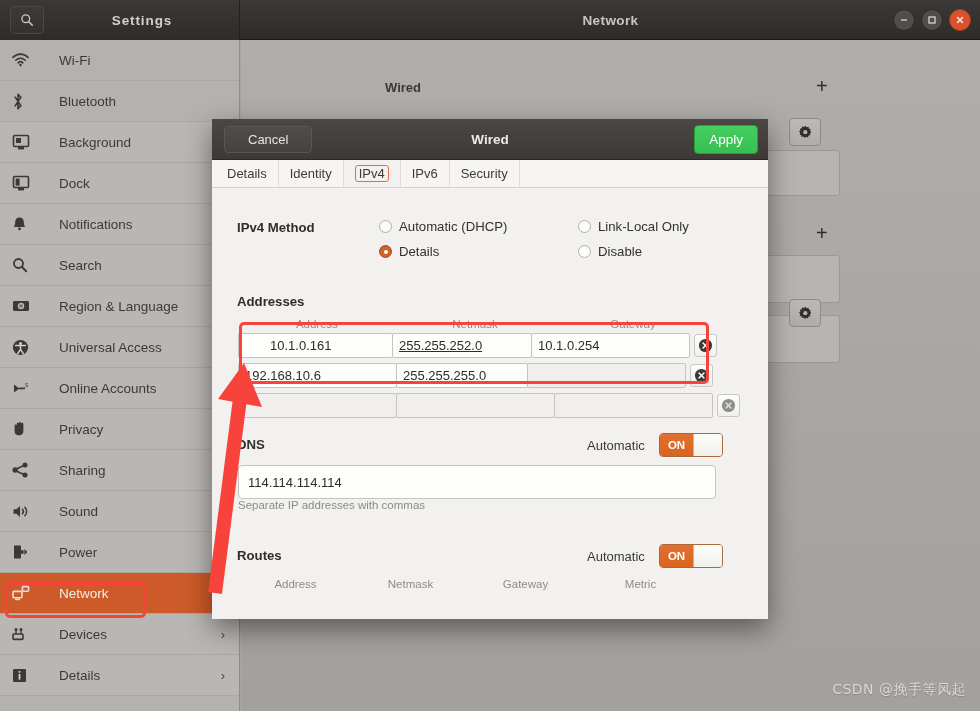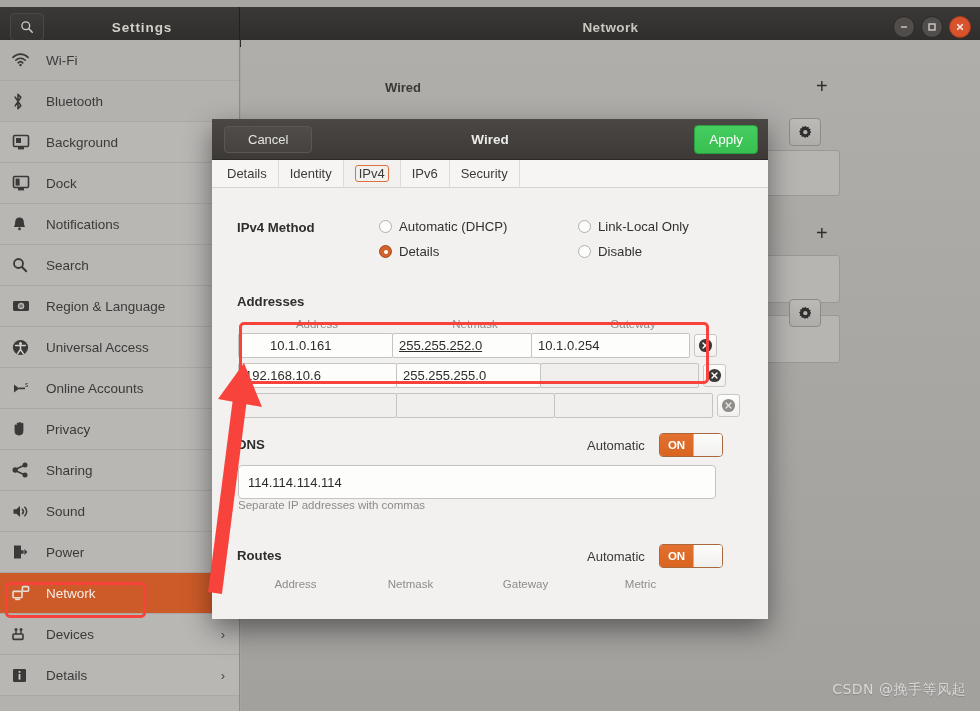--- a/index.html
+++ b/index.html
@@ -6,21 +6,21 @@
   html, body {
     width: 980px; height: 711px;
     font-family: "Liberation Sans", sans-serif;
     overflow: hidden;
     background: #a7a6a3;
   }
   #root { position: relative; width: 980px; height: 711px; }
 
   
   .titlebar {
-    position: absolute; left: 0; top: 7px; width: 980px; height: 40px;
+    position: absolute; left: 0; top: 0; width: 980px; height: 40px;
     background: linear-gradient(to bottom, #3b3937, #2e2c2a);
     border-bottom: 1px solid #1e1c1b;
   }
   .tb-left {
     position: absolute; left: 0; top: 0; width: 240px; height: 40px;
     background: linear-gradient(to bottom, #3b3937, #2e2c2a);
     border-right: 1px solid #232120;
   }
   .search-btn {
     position: absolute; left: 10px; top: 6px; width: 34px; height: 28px;
@@ -59,21 +59,21 @@
     position: relative; height: 41px; display: flex; align-items: center;
     padding-left: 12px; color: #3b3a38; font-size: 13.5px;
     border-bottom: 1px solid #aaa8a5;
   }
   .side-item.alt { background: #b9b7b4; }
   .side-item.sel { background: #cd5b29; color: #f4ece7; }
   .side-ico {
     width: 26px; height: 20px; display: flex; align-items: center;
     justify-content: flex-start; margin-right: 8px; flex: none;
   }
-  .side-label { flex: 1; }
+  .side-label { flex: 1; margin-left: 13px; }
   .chev { color: #4a4846; font-size: 13px; margin-right: 14px; }
 
   
   .bgpanel {
     position: absolute; left: 241px; top: 40px; width: 739px; height: 671px;
     background: linear-gradient(to bottom, #b0aeab 0%, #a8a6a3 55%, #a3a19e 100%);
   }
   .bg-sec-title {
     position: absolute; color: #3a3937; font-size: 13px; font-weight: bold;
   }
@@ -516,21 +516,21 @@
           <svg width="15" height="15" viewBox="0 0 16 16">
             <circle cx="8" cy="8" r="7" fill="#3c3a38"></circle>
             <line x1="5.4" y1="5.4" x2="10.6" y2="10.6" stroke="#fff" stroke-width="1.6" stroke-linecap="round"></line>
             <line x1="10.6" y1="5.4" x2="5.4" y2="10.6" stroke="#fff" stroke-width="1.6" stroke-linecap="round"></line>
           </svg>
         </div>
       </div>
 
       <div class="addr-row" style="left:26px; top:175px;">
         <div class="cell" style="width:159px;">192.168.10.6</div>
-        <div class="cell" style="width:145px;text-decoration:underline;">255.255.255.0</div>
+        <div class="cell" style="width:132px;text-decoration:underline;">255.255.255.0</div>
         <div class="cell blank" style="width:159px;"></div>
         <div class="del-btn">
           <svg width="15" height="15" viewBox="0 0 16 16">
             <circle cx="8" cy="8" r="7" fill="#3c3a38"></circle>
             <line x1="5.4" y1="5.4" x2="10.6" y2="10.6" stroke="#fff" stroke-width="1.6" stroke-linecap="round"></line>
             <line x1="10.6" y1="5.4" x2="5.4" y2="10.6" stroke="#fff" stroke-width="1.6" stroke-linecap="round"></line>
           </svg>
         </div>
       </div>
 

